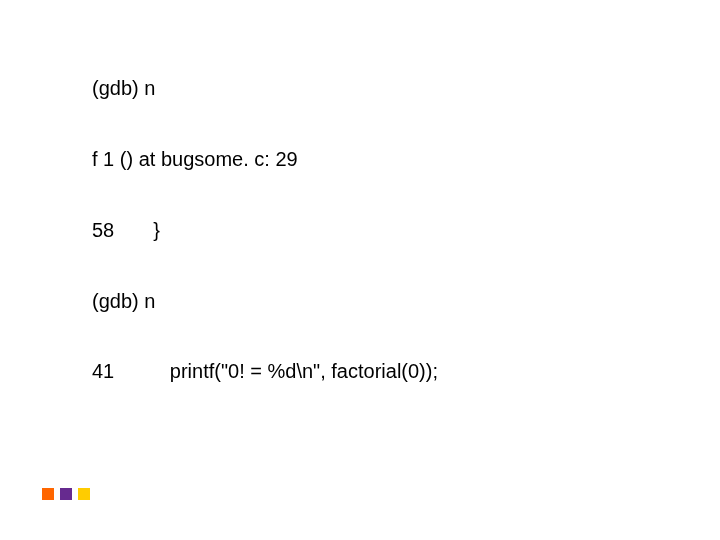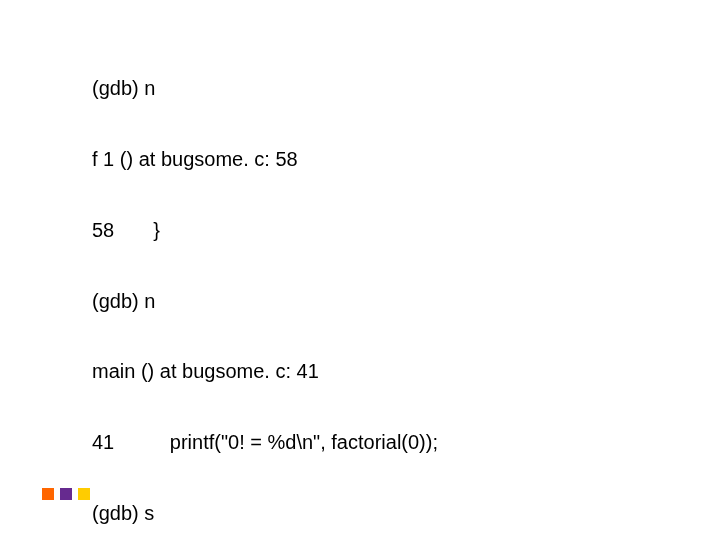--- a/index.html
+++ b/index.html
@@ -42,26 +42,24 @@
     font-family: Arial, Helvetica, sans-serif;
   }
 </style>
 </head>
 <body>
 
 <div class="page">
 
   <div class="content">
     <div>(gdb) n</div>
-    <div>f 1 () at bugsome. c: 58</div>
+    <div>f 1 () at bugsome. c: 29</div>
     <div>58       }</div>
     <div>(gdb) n</div>
-    <div>main () at bugsome. c: 41</div>
     <div>41          printf("0! = %d\n", factorial(0));</div>
-    <div>(gdb) s</div>
     
     
     
     
     
     
     
     
     
     

